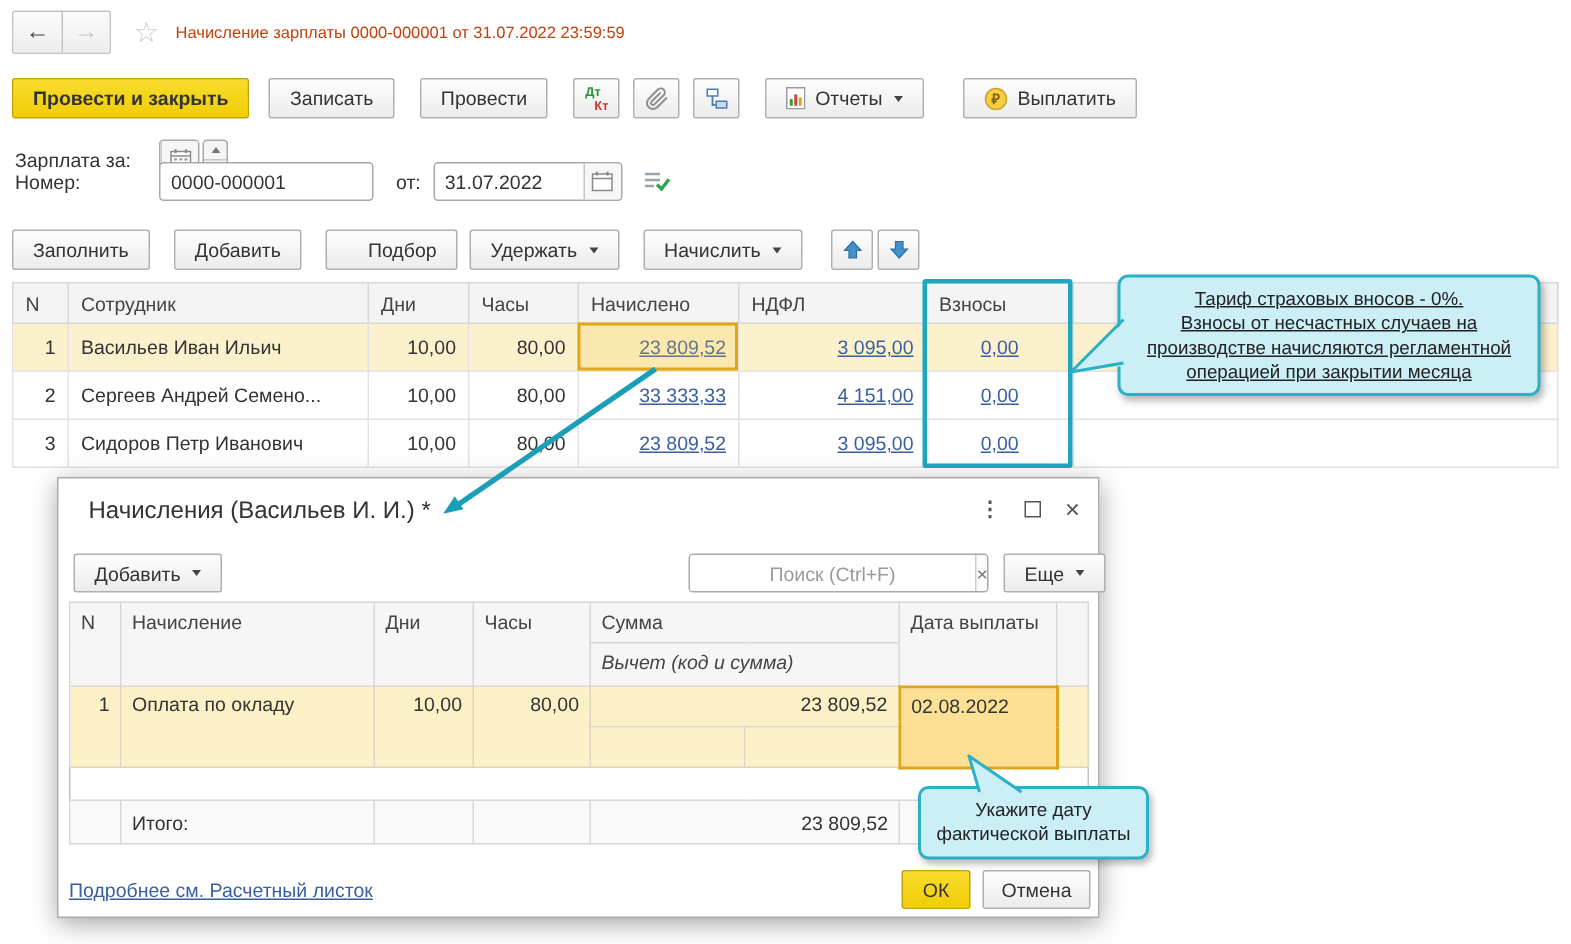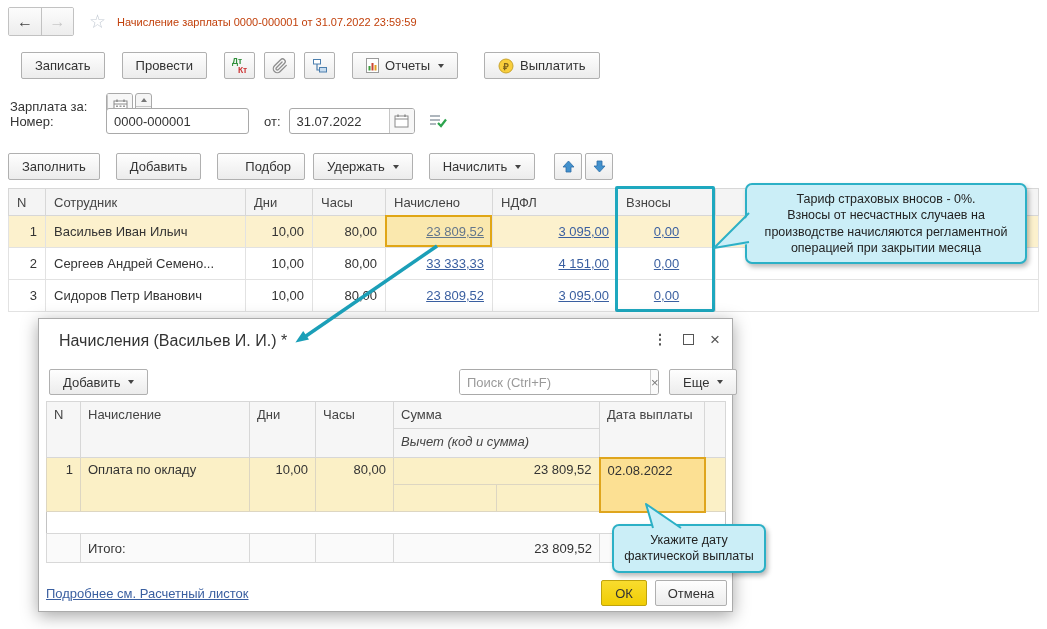--- a/index.html
+++ b/index.html
@@ -91,21 +91,21 @@
   .modal { left: 38px; top: 318px; width: 695px; height: 294px; background: #fff;
     border: 1px solid #ababab; box-shadow: 0 4px 16px rgba(0,0,0,0.35); z-index: 30; }
   .modal-title { left: 20px; top: 13px; font-size: 16px; color: #333; }
   .win-controls { right: 12px; top: 12px; display: flex; align-items: center; gap: 16px; color: #555; }
   .kebab { font-size: 14px; font-weight: bold; cursor: pointer; }
   .maxbox { width: 11px; height: 11px; border: 1px solid #555; display: inline-block; cursor: pointer; }
   .closex { font-size: 17px; line-height: 11px; cursor: pointer; }
   .search-group { display: inline-flex; align-items: stretch; height: 26px;
     border: 1px solid #a9a9a9; border-radius: 3px; background: #fff; overflow: hidden; }
   .search-inp { border: none; outline: none; flex: 1; padding: 0 7px; font-size: 13px;
-    font-family: "Liberation Sans", sans-serif; color: #8b5cf6; }
+    font-family: "Liberation Sans", sans-serif; color: #8b5cf6; text-align: center; }
   .search-inp::placeholder { color: #9a9a9a; }
   .clear-btn { width: 22px; border-left: 1px solid #ccc; display: flex; align-items: center;
     justify-content: center; color: #777; font-size: 13px; cursor: pointer; background: #fbfbfb; }
 
   svg.overlay { position: absolute; left: 0; top: 0; z-index: 60; pointer-events: none; }
   svg text { font-family: "Liberation Sans", sans-serif; }
 </style>
 </head>
 <body>
 
@@ -116,20 +116,23 @@
       </div>
     <div class="nav-btn nav-fwd">
         <span>→</span>
       </div>
   </div>
   <span class="star">☆</span>
   <span class="page-title">Начисление зарплаты 0000-000001 от 31.07.2022 23:59:59</span>
 </div>
 
 <div class="abs" style="top:52px; left:8px; display:flex; align-items:center;">
+  <button class="btn btn-yellow">
+      <span>Провести и закрыть</span>
+    </button>
   <button class="btn" style="margin-left:13px;">
       <span>Записать</span>
     </button>
   <button class="btn" style="margin-left:17px;">
       <span>Провести</span>
     </button>
 
   <button class="btn ibtn" style="margin-left:17px;">
     <span style="font-size:8.5px; font-weight:bold; line-height:1; text-align:left;">
       <span style="color:#2f8f3a;">Дт</span><br>
@@ -308,21 +311,21 @@
     <td class="r pad-ndfl"><a class="lnk">3 095,00</a></td>
     <td class="c"><a class="lnk">0,00</a></td>
     <td></td>
   </tr>
 </tbody>
   </table>
 
 <div class="abs orange-box" style="left:385px; top:215px; width:107px; height:32px;"></div>
 <div class="abs teal-box" style="left:615px; top:186px; width:100px; height:126px;"></div>
 
-<div class="abs callout" style="left:745px; top:183px; width:282px;">
+<div class="abs callout" style="left:745px; top:183px; width:282px;text-decoration:underline;">
   <div>Тариф страховых вносов - 0%.</div>
   <div>Взносы от несчастных случаев на</div>
   <div>производстве начисляются регламентной</div>
   <div>операцией при закрытии месяца</div>
 </div>
 
 <div class="abs modal">
   <div class="abs modal-title">Начисления (Васильев И. И.) *</div>
   <div class="abs win-controls">
     <span class="kebab">⋮</span>

